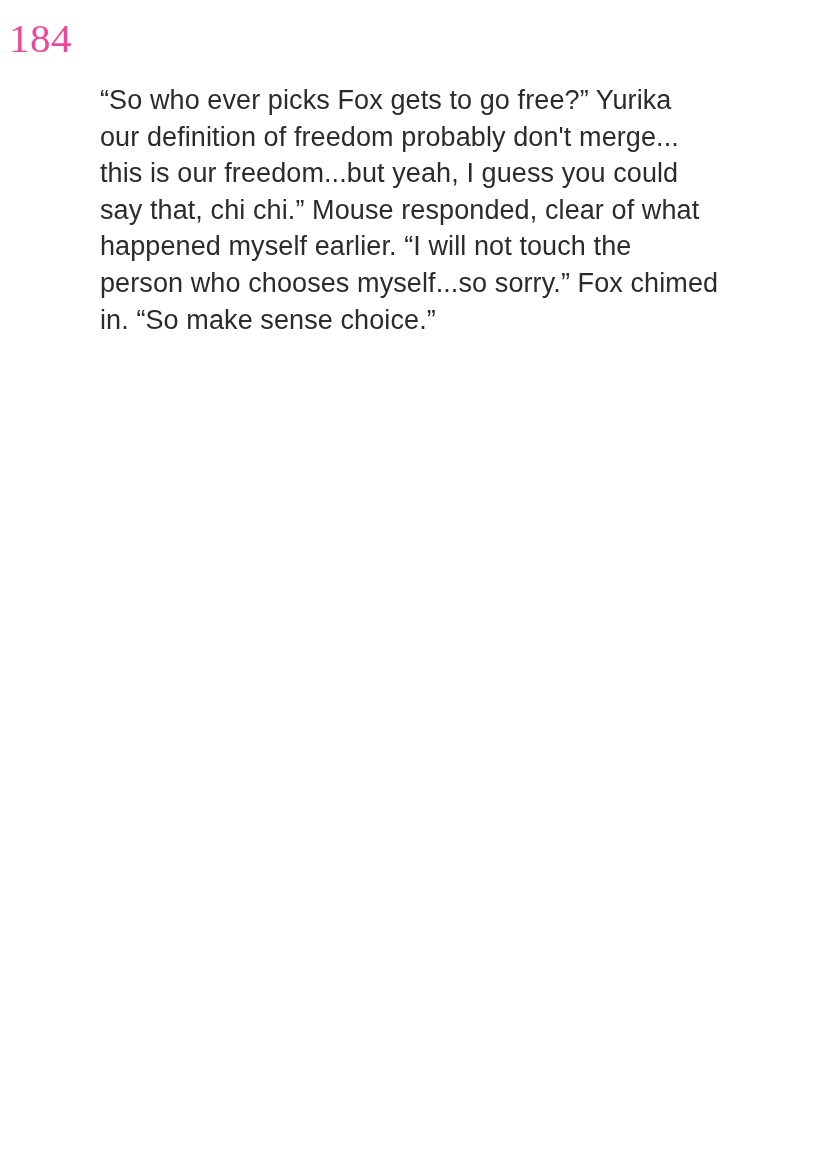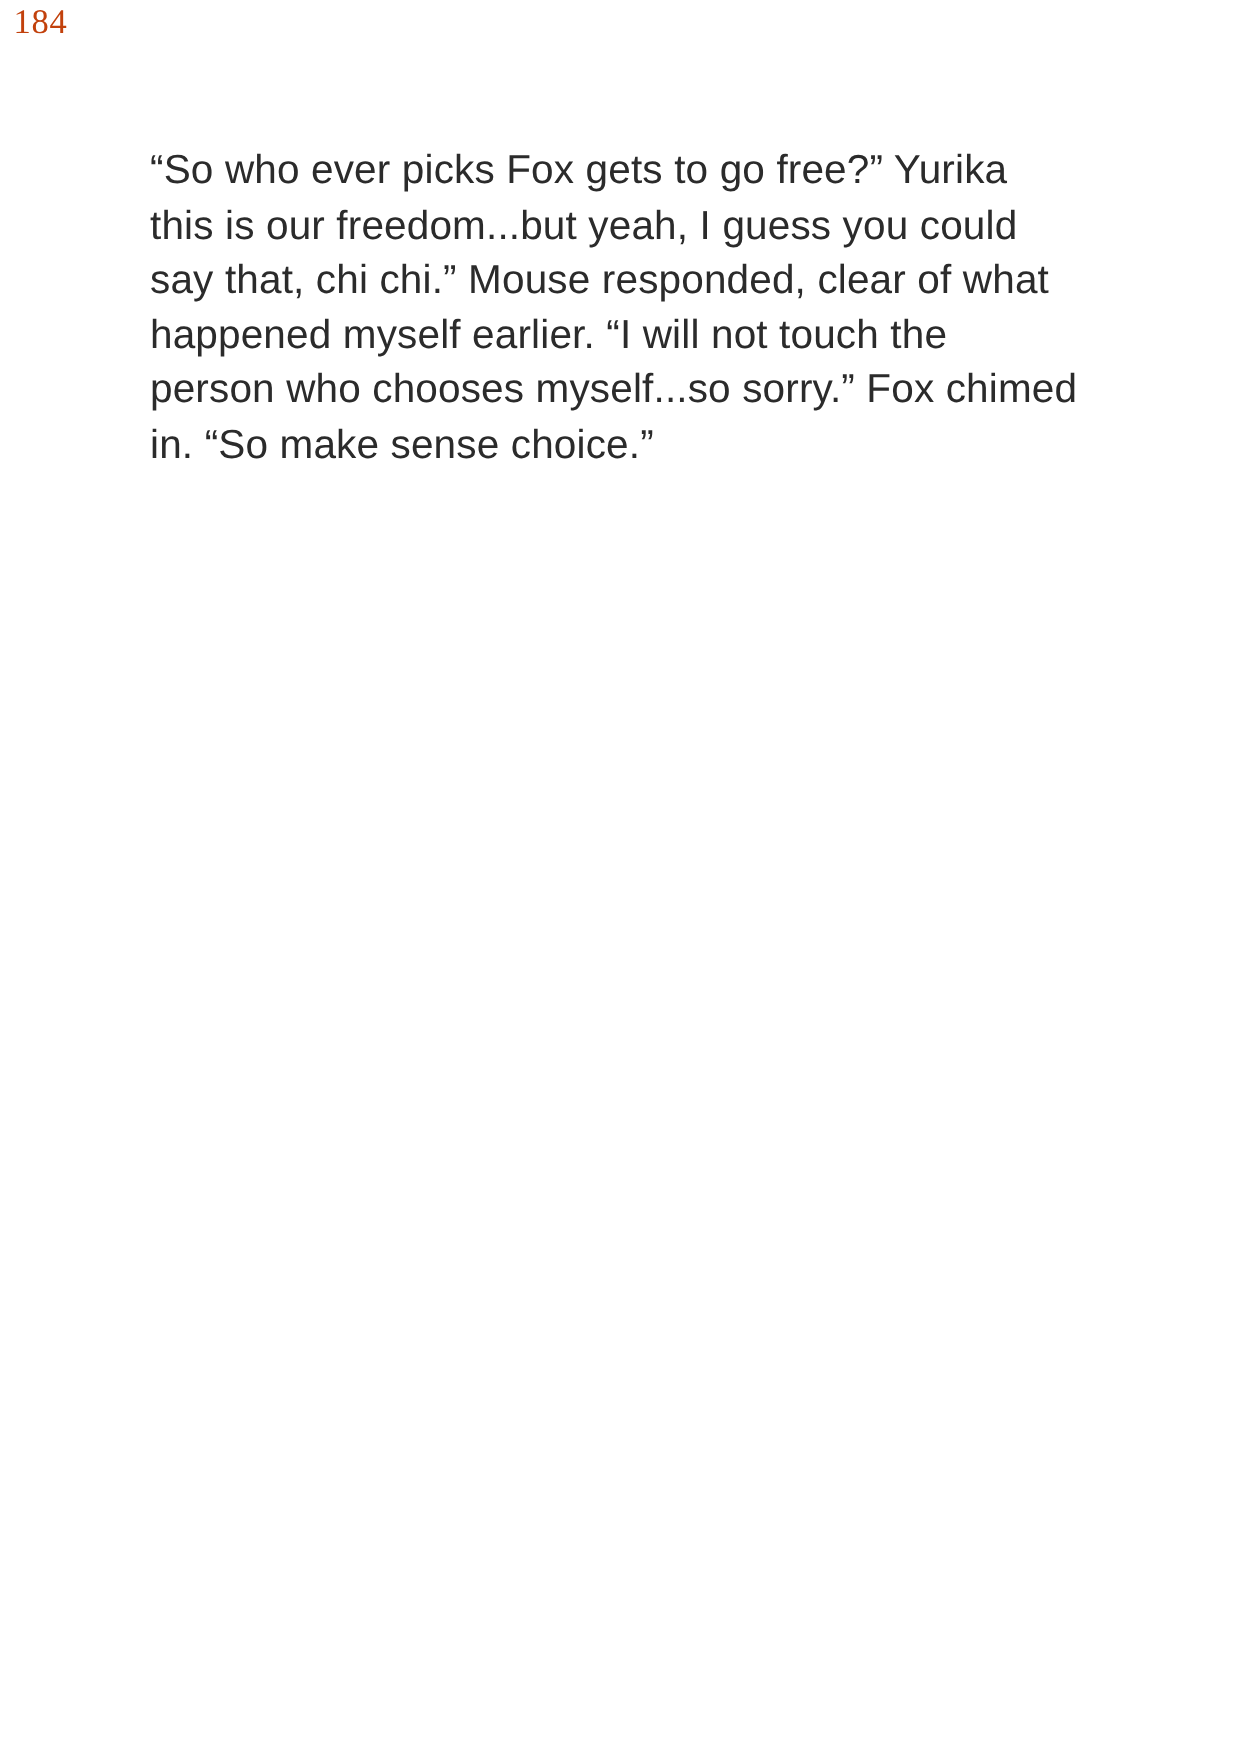--- a/index.html
+++ b/index.html
@@ -13,32 +13,32 @@
     width: 827px;
     height: 1166px;
     background: #ffffff;
     overflow: hidden;
     font-family: "Liberation Sans", sans-serif;
   }
 
   .page-number {
     position: absolute;
     left: 9px;
-    top: 2px;
+    top: 14px;
     font-family: "Liberation Serif", "DejaVu Serif", serif;
-    font-size: 23px;
+    font-size: 41px;
     font-weight: 400;
-    color: #c2410c;
+    color: #ec4899;
     letter-spacing: 0.5px;
   }
 
   .paragraph {
     position: absolute;
     left: 100px;
-    top: 95px;
+    top: 82px;
     width: 640px;
     color: #2b2b2b;
     font-family: "Liberation Sans", "DejaVu Sans", sans-serif;
     font-weight: 300;
     font-size: 27px;
     line-height: 36.6px;
     letter-spacing: 0.1px;
   }
 
   .paragraph .line {
@@ -47,20 +47,21 @@
 </style>
 </head>
 <body>
 
 <div class="page">
 
   <div class="page-number">184</div>
 
   <div class="paragraph">
     <div class="line">“So who ever picks Fox gets to go free?” Yurika</div>
+    <div class="line">our definition of freedom probably don't merge...</div>
     <div class="line">this is our freedom...but yeah, I guess you could</div>
     <div class="line">say that, chi chi.” Mouse responded, clear of what</div>
     <div class="line">happened myself earlier. “I will not touch the</div>
     <div class="line">person who chooses myself...so sorry.” Fox chimed</div>
     <div class="line">in. “So make sense choice.”</div>
   </div>
 
 </div>
 
 </body></html>

